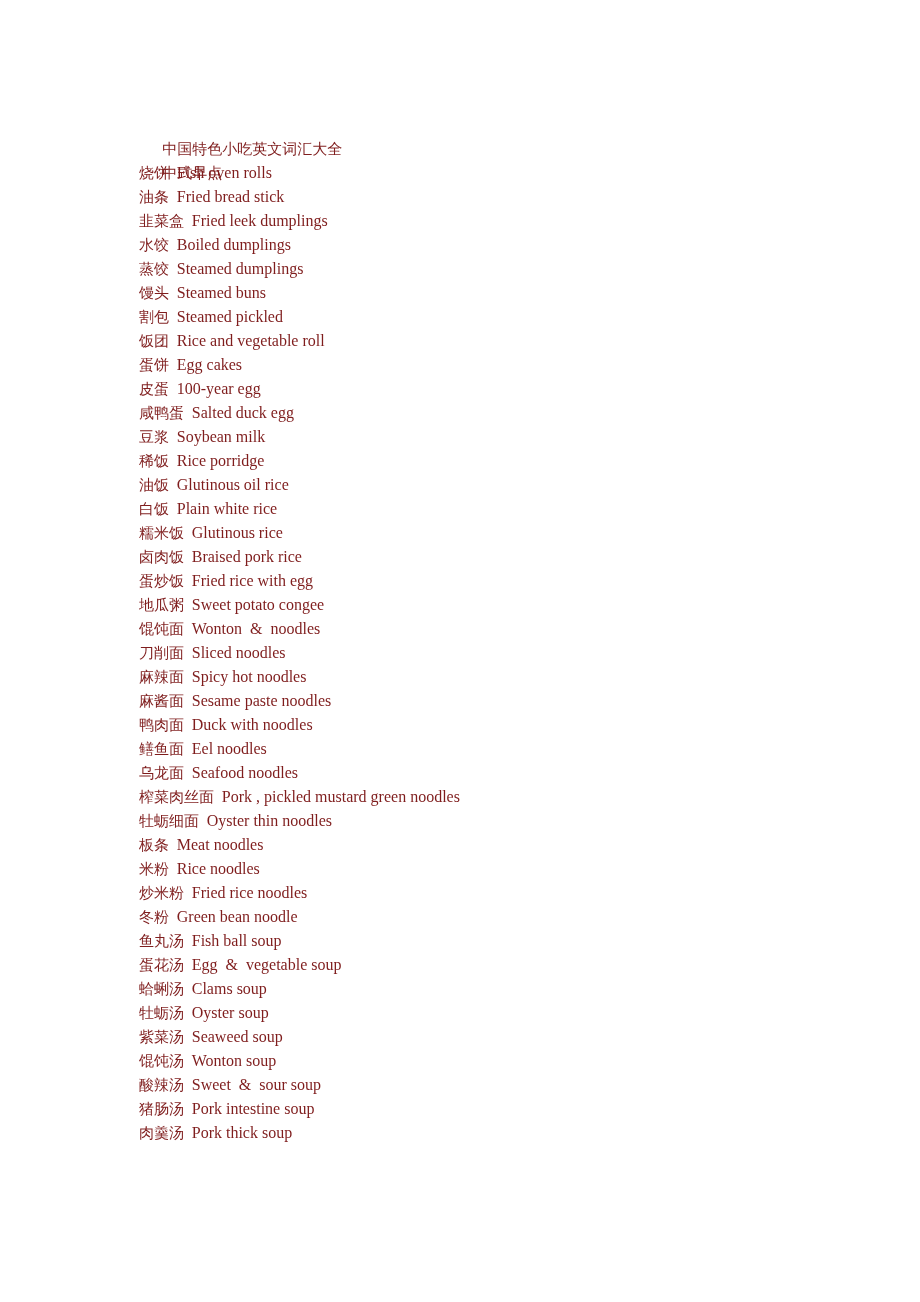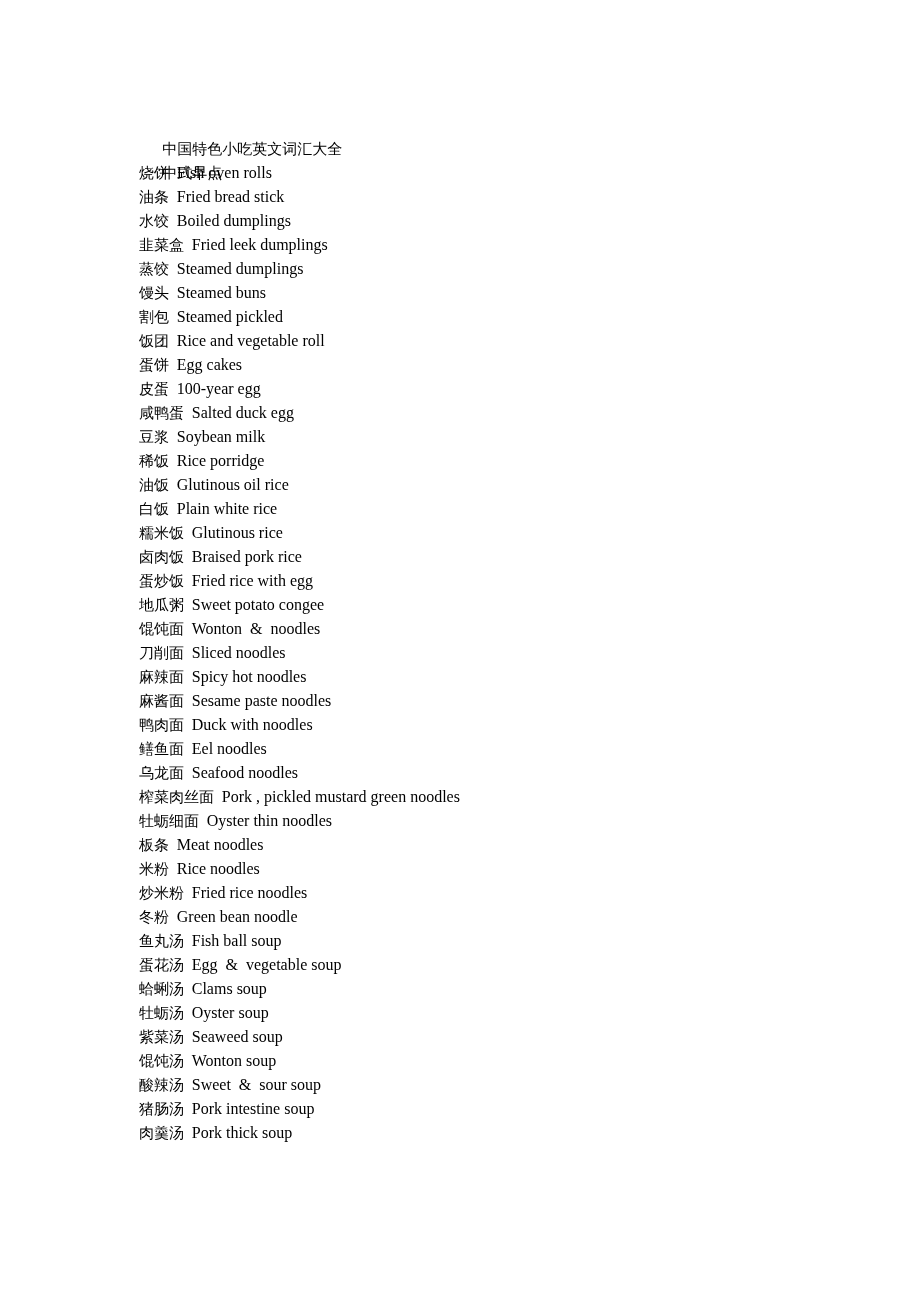--- a/index.html
+++ b/index.html
@@ -26,21 +26,21 @@
   }
   .doc-body {
     display: block;
   }
   .line {
     display: block;
     font-size: 15.5px;
     line-height: 24px;
     height: 24px;
     white-space: pre;
-    color: #000000;
+    color: #7f1d1d;
     letter-spacing: 0;
   }
   .line .zh {
     font-family: "DejaVu Sans", "Liberation Sans", sans-serif;
     font-size: 15px;
   }
   .line .en {
     font-family: "Liberation Serif", "DejaVu Serif", serif;
     font-size: 16px;
   }
@@ -58,22 +58,22 @@
       <span class="zh">中国特色小吃英文词汇大全</span>
     </div>
 
     <div class="line title-line">
       <span class="zh">中式早点</span>
     </div>
 
     <div id="entry-list">
         <div class="line"><span class="zh">烧饼</span><span>  </span><span class="en">Fish oven rolls</span></div>
         <div class="line"><span class="zh">油条</span><span>  </span><span class="en">Fried bread stick</span></div>
+        <div class="line"><span class="zh">韭菜盒</span><span>  </span><span class="en">Fried leek dumplings</span></div>
         <div class="line"><span class="zh">水饺</span><span>  </span><span class="en">Boiled dumplings</span></div>
-        <div class="line"><span class="zh">韭菜盒</span><span>  </span><span class="en">Fried leek dumplings</span></div>
         <div class="line"><span class="zh">蒸饺</span><span>  </span><span class="en">Steamed dumplings</span></div>
         <div class="line"><span class="zh">馒头</span><span>  </span><span class="en">Steamed buns</span></div>
         <div class="line"><span class="zh">割包</span><span>  </span><span class="en">Steamed pickled</span></div>
         <div class="line"><span class="zh">饭团</span><span>  </span><span class="en">Rice and vegetable roll</span></div>
         <div class="line"><span class="zh">蛋饼</span><span>  </span><span class="en">Egg cakes</span></div>
         <div class="line"><span class="zh">皮蛋</span><span>  </span><span class="en">100-year egg</span></div>
         <div class="line"><span class="zh">咸鸭蛋</span><span>  </span><span class="en">Salted duck egg</span></div>
         <div class="line"><span class="zh">豆浆</span><span>  </span><span class="en">Soybean milk</span></div>
         <div class="line"><span class="zh">稀饭</span><span>  </span><span class="en">Rice porridge</span></div>
         <div class="line"><span class="zh">油饭</span><span>  </span><span class="en">Glutinous oil rice</span></div>

